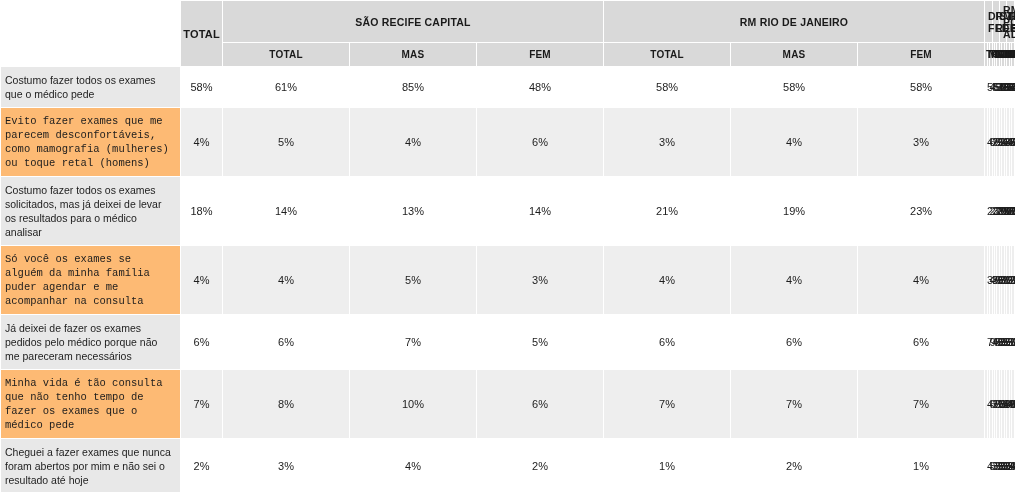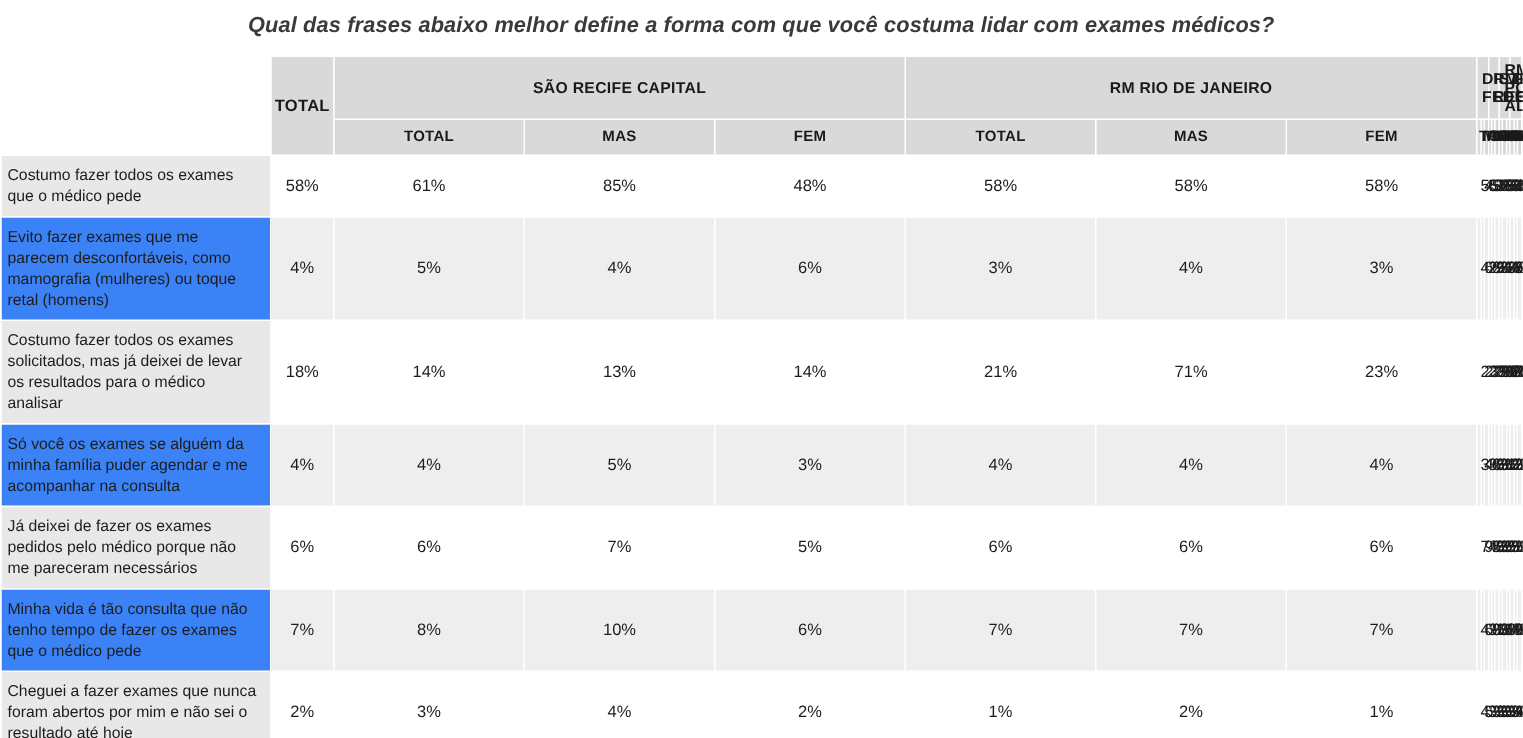--- a/index.html
+++ b/index.html
@@ -81,28 +81,27 @@
   }
   td.val {
     text-align: center;
     font-size: 11px;
     color: #1d1d1d;
     padding: 4px 2px;
   }
   tr.band-a td.val { background: #ffffff; }
   tr.band-b td.val { background: #eeeeee; }
   tr.band-a td.rowlabel { background: #e8e8e8; }
-  tr.band-b td.rowlabel { background: #3b82f6; }
+  tr.band-b td.rowlabel { background: #fdba74; font-family: Liberation Mono, monospace; }
 </style>
 </head>
 <body>
 
 <div id="page">
 
-  <div id="title">Qual das frases abaixo melhor define a forma com que você costuma lidar com exames médicos?</div>
 
   <table>
     <colgroup>
       <col class="c-label">
       <col class="c-total">
       <col class="c-grp">
         <col class="c-grp">
         <col class="c-grp">
       <col class="c-grp">
         <col class="c-grp">
@@ -188,21 +187,21 @@
         <td class="val">4%</td>
       </tr>
 
       <tr class="band-a">
         <td class="rowlabel">Costumo fazer todos os exames solicitados, mas já deixei de levar os resultados para o médico analisar</td>
         <td class="val">18%</td>
         <td class="val">14%</td>
         <td class="val">13%</td>
         <td class="val">14%</td>
         <td class="val">21%</td>
-        <td class="val">71%</td>
+        <td class="val">19%</td>
         <td class="val">23%</td>
         <td class="val">23%</td>
         <td class="val">22%</td>
         <td class="val">23%</td>
         <td class="val">20%</td>
         <td class="val">20%</td>
         <td class="val">20%</td>
         <td class="val">18%</td>
         <td class="val">17%</td>
         <td class="val">20%</td>

